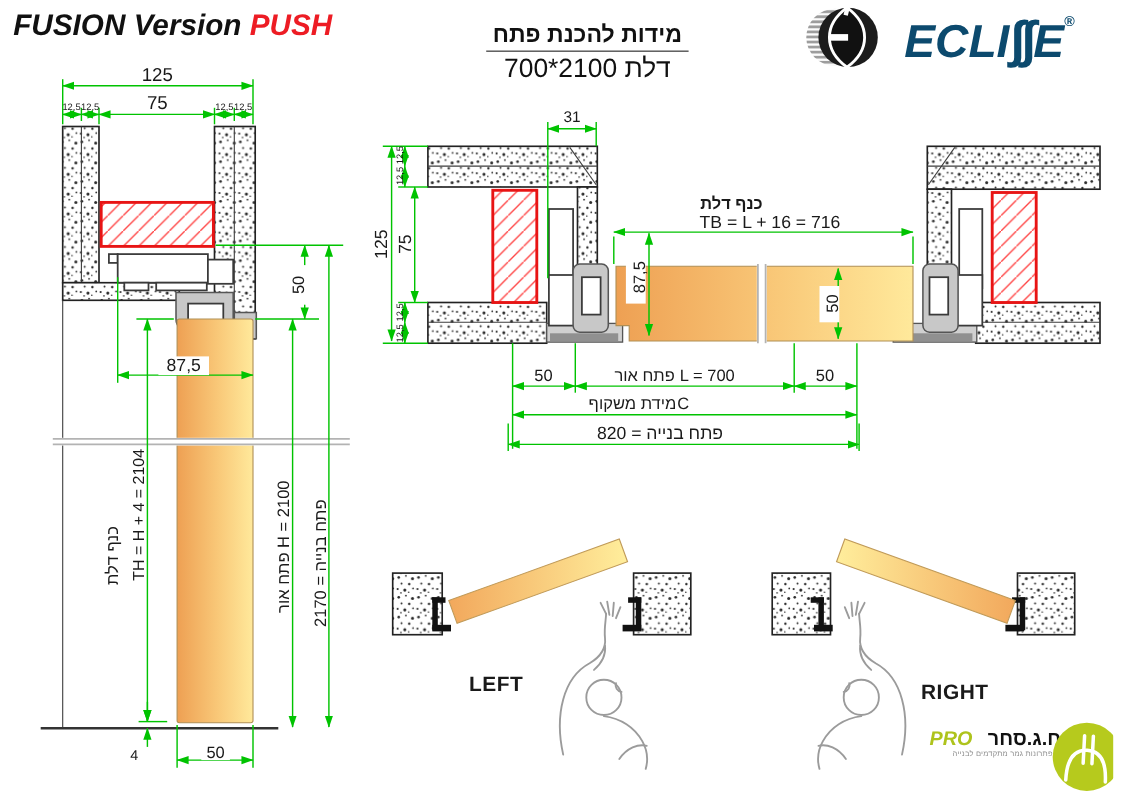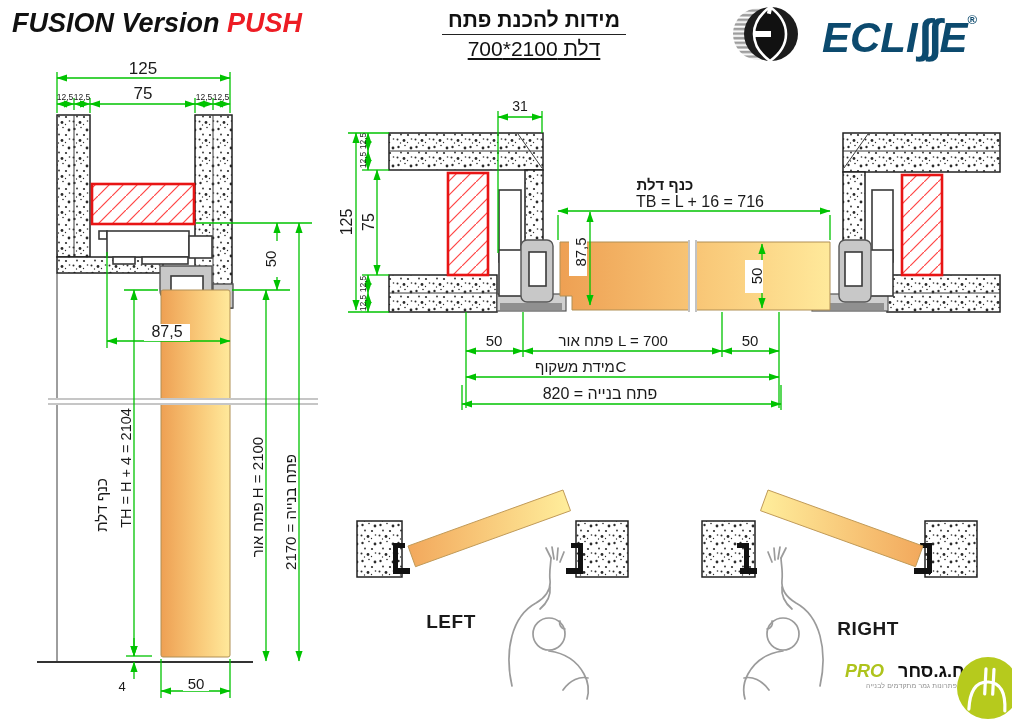--- a/index.html
+++ b/index.html
@@ -2,23 +2,23 @@
 <html><head>
 <meta charset="utf-8">
 <style>
   html,body{margin:0;padding:0;background:#fff;}
   #stage{position:relative;width:1012px;height:723px;background:#fff;overflow:hidden;
          font-family:"Liberation Sans","DejaVu Sans",sans-serif;color:#111;}
   .abs{position:absolute;}
   
   #main-title{left:12px;top:8px;font-size:27px;font-weight:bold;font-style:italic;white-space:nowrap;}
   #main-title .push{color:#ed1c24;}
-  #heading{left:398px;top:8px;width:272px;text-align:center;text-decoration:underline;}
+  #heading{left:398px;top:20px;width:272px;text-align:center;}
   #heading .l1{display:inline-block;font-size:21px;font-weight:bold;border-bottom:1.5px solid #222;padding:0 6px 2px;}
-  #heading .l2{font-size:21px;margin-top:2px;}
+  #heading .l2{font-size:24px;margin-top:2px;}
   
   #brandtext{left:822px;top:8px;font-weight:bold;font-style:italic;font-size:42px;letter-spacing:0px;color:#0c4a6e;white-space:nowrap;}
   #brandtext .ss{font-size:47px;letter-spacing:-3px;margin:0 1px;}
   #brandtext .reg{font-size:13px;vertical-align:28px;font-style:normal;letter-spacing:0;}
   
   #footlogo{left:845px;top:662px;width:112px;text-align:right;line-height:1;}
   #footlogo .row1{font-size:18px;font-weight:bold;white-space:nowrap;}
   #footlogo .pro{color:#aec31c;font-style:italic;margin-right:14px;}
   #footlogo .tag{font-size:6.8px;color:#8d8d8d;margin-top:3px;letter-spacing:.2px;}
   

